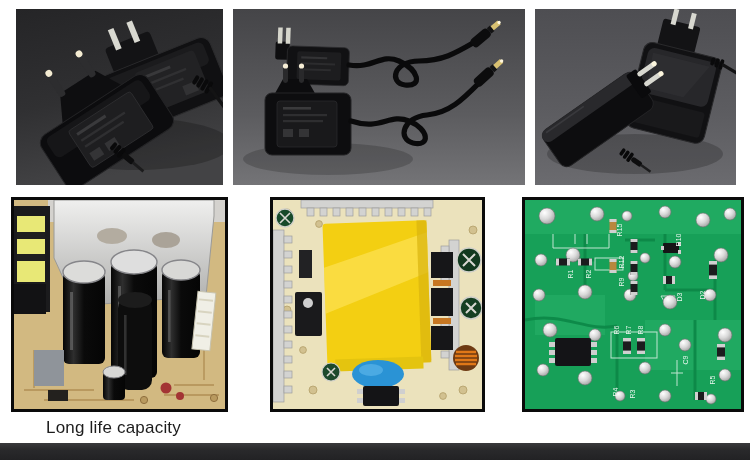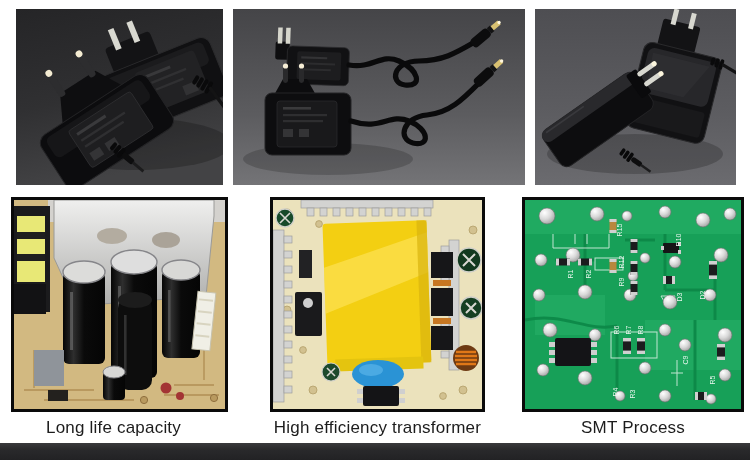--- a/index.html
+++ b/index.html
@@ -517,18 +517,16 @@
         <text x="118" y="130" transform="rotate(-90 118 130)">R8</text>
         <text x="163" y="160" transform="rotate(-90 163 160)">C9</text>
         <text x="93" y="192" transform="rotate(-90 93 192)">R4</text>
         <text x="110" y="194" transform="rotate(-90 110 194)">R3</text>
         <text x="190" y="180" transform="rotate(-90 190 180)">R5</text>
       </g>
     </svg>
   </div>
 
   <div class="caption" style="left:5px;width:217px;">Long life capacity</div>
-  <div class="caption" style="left:270px;width:215px;">High efficiency transformer</div>
-  <div class="caption" style="left:522px;width:222px;">SMT Process</div>
 
   <div class="footer-bar"></div>
 
 </div>
 
 </body></html>

